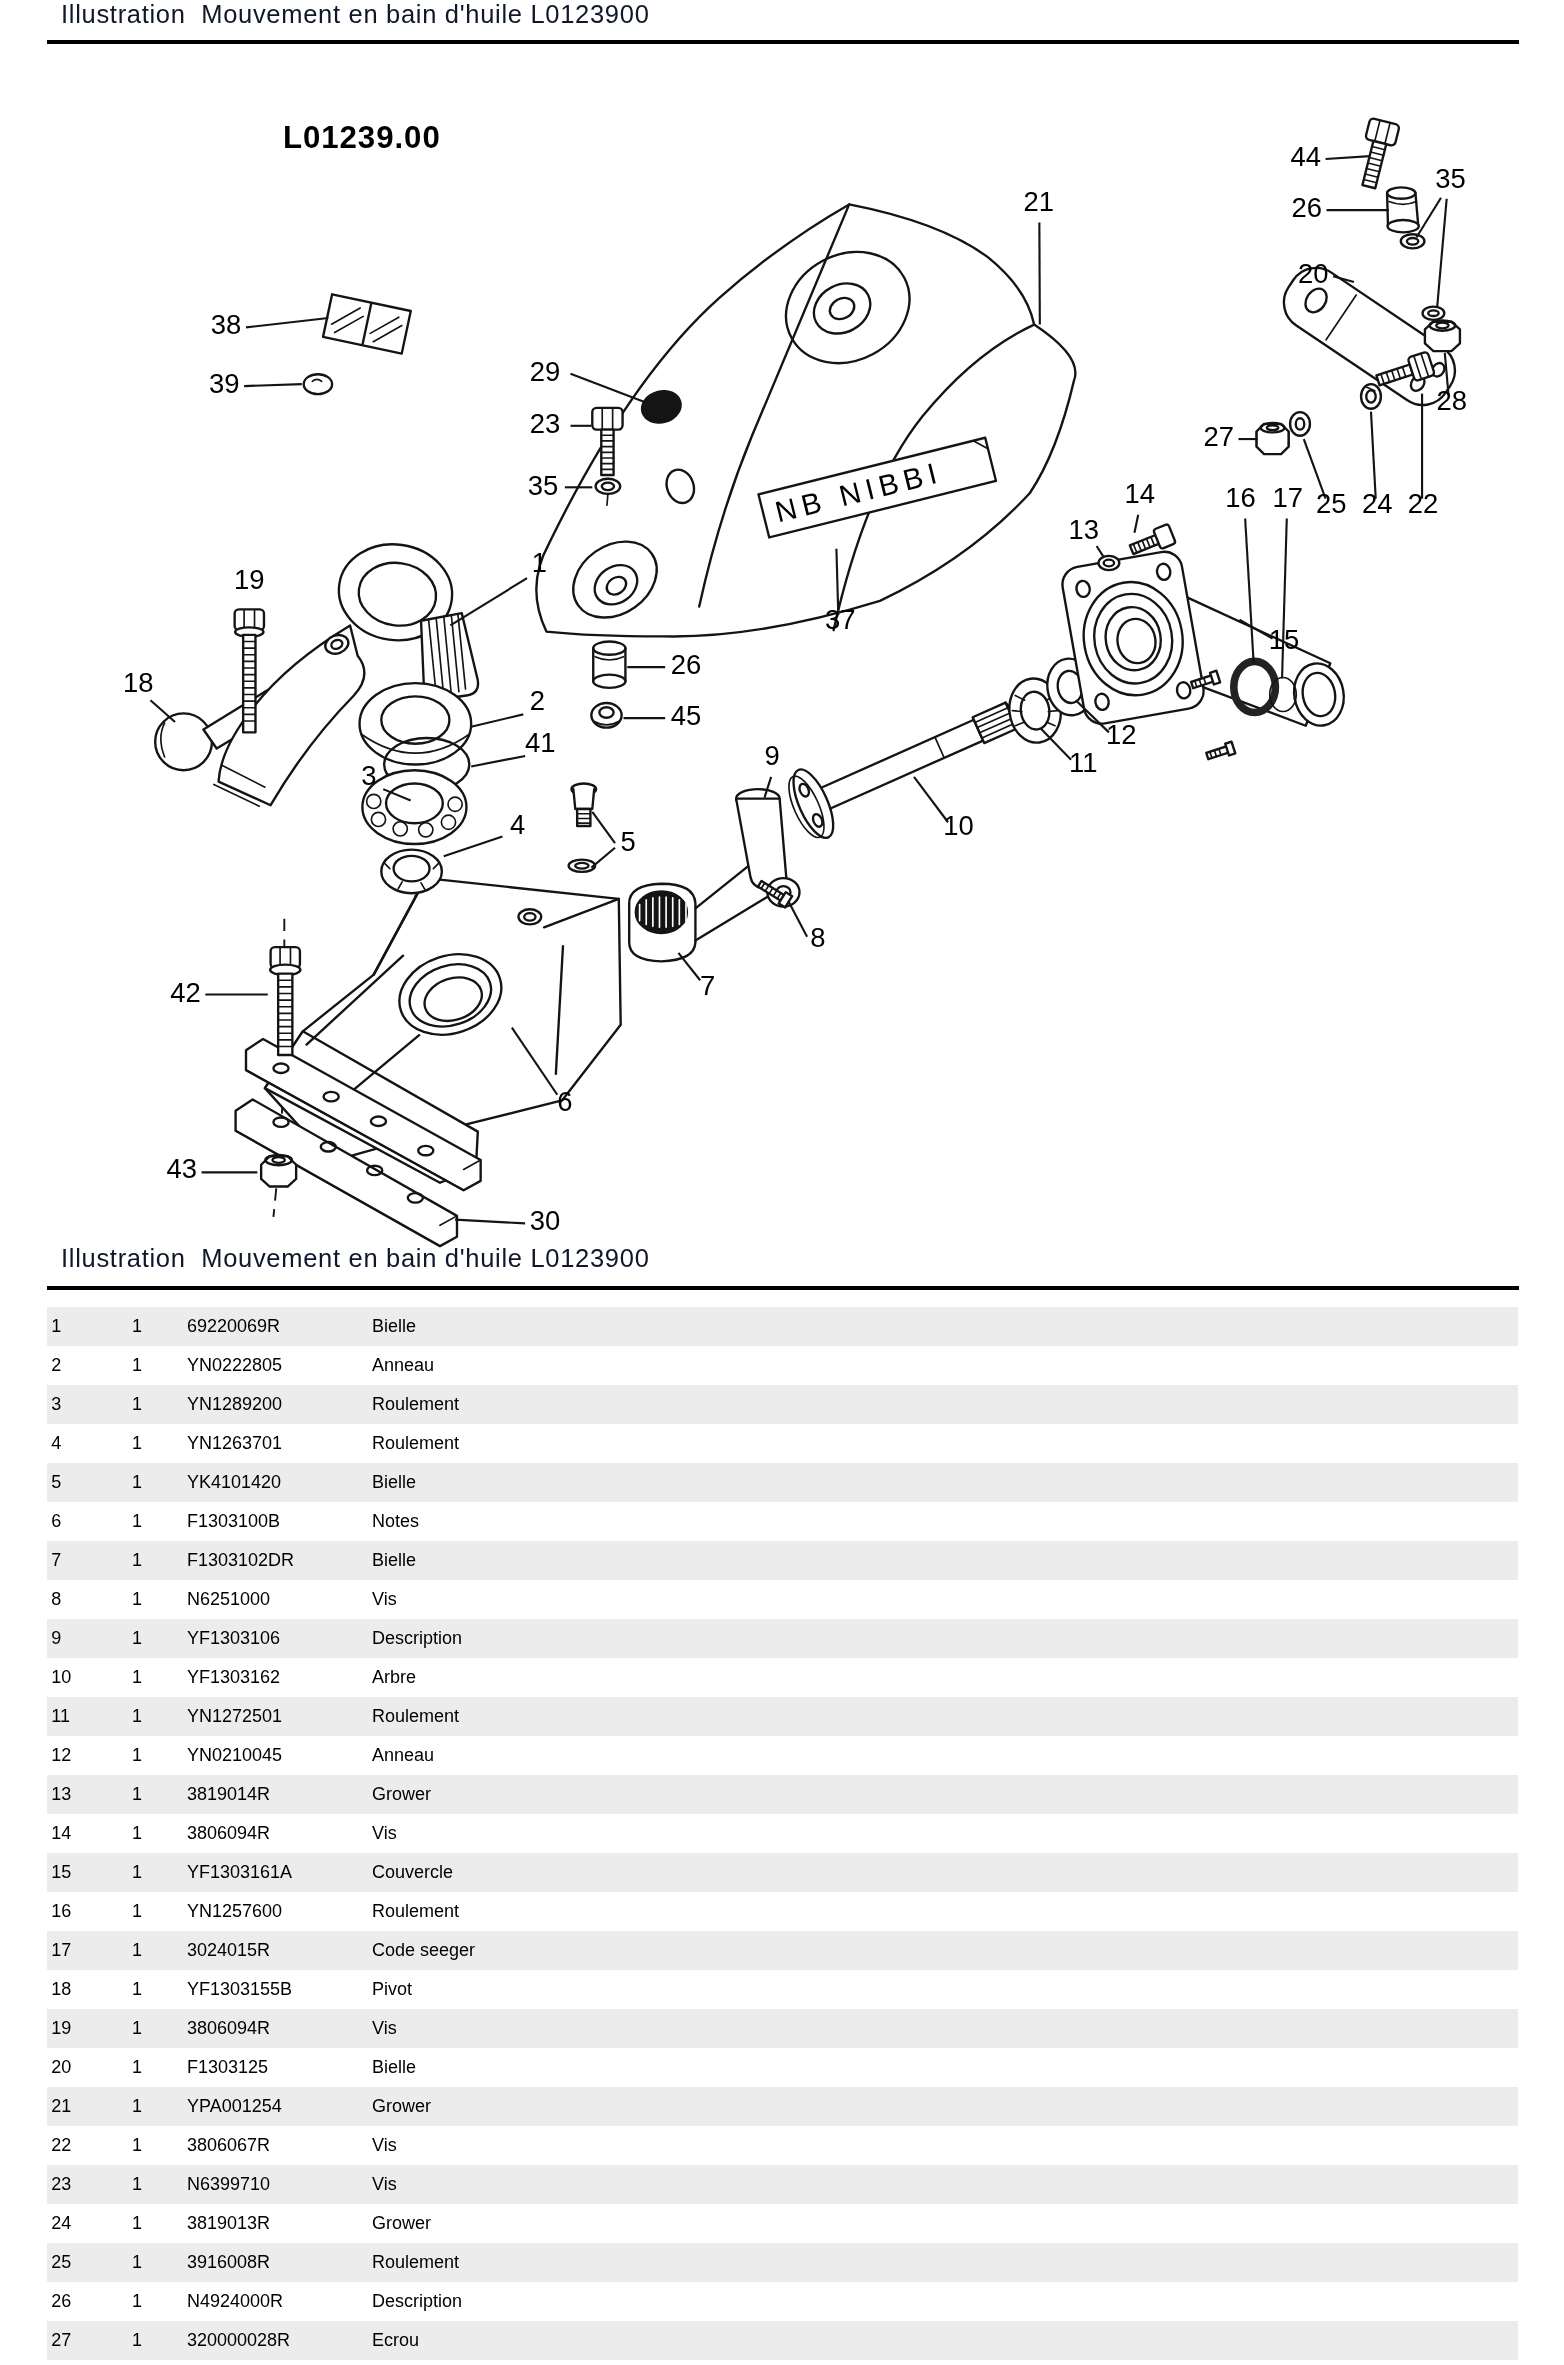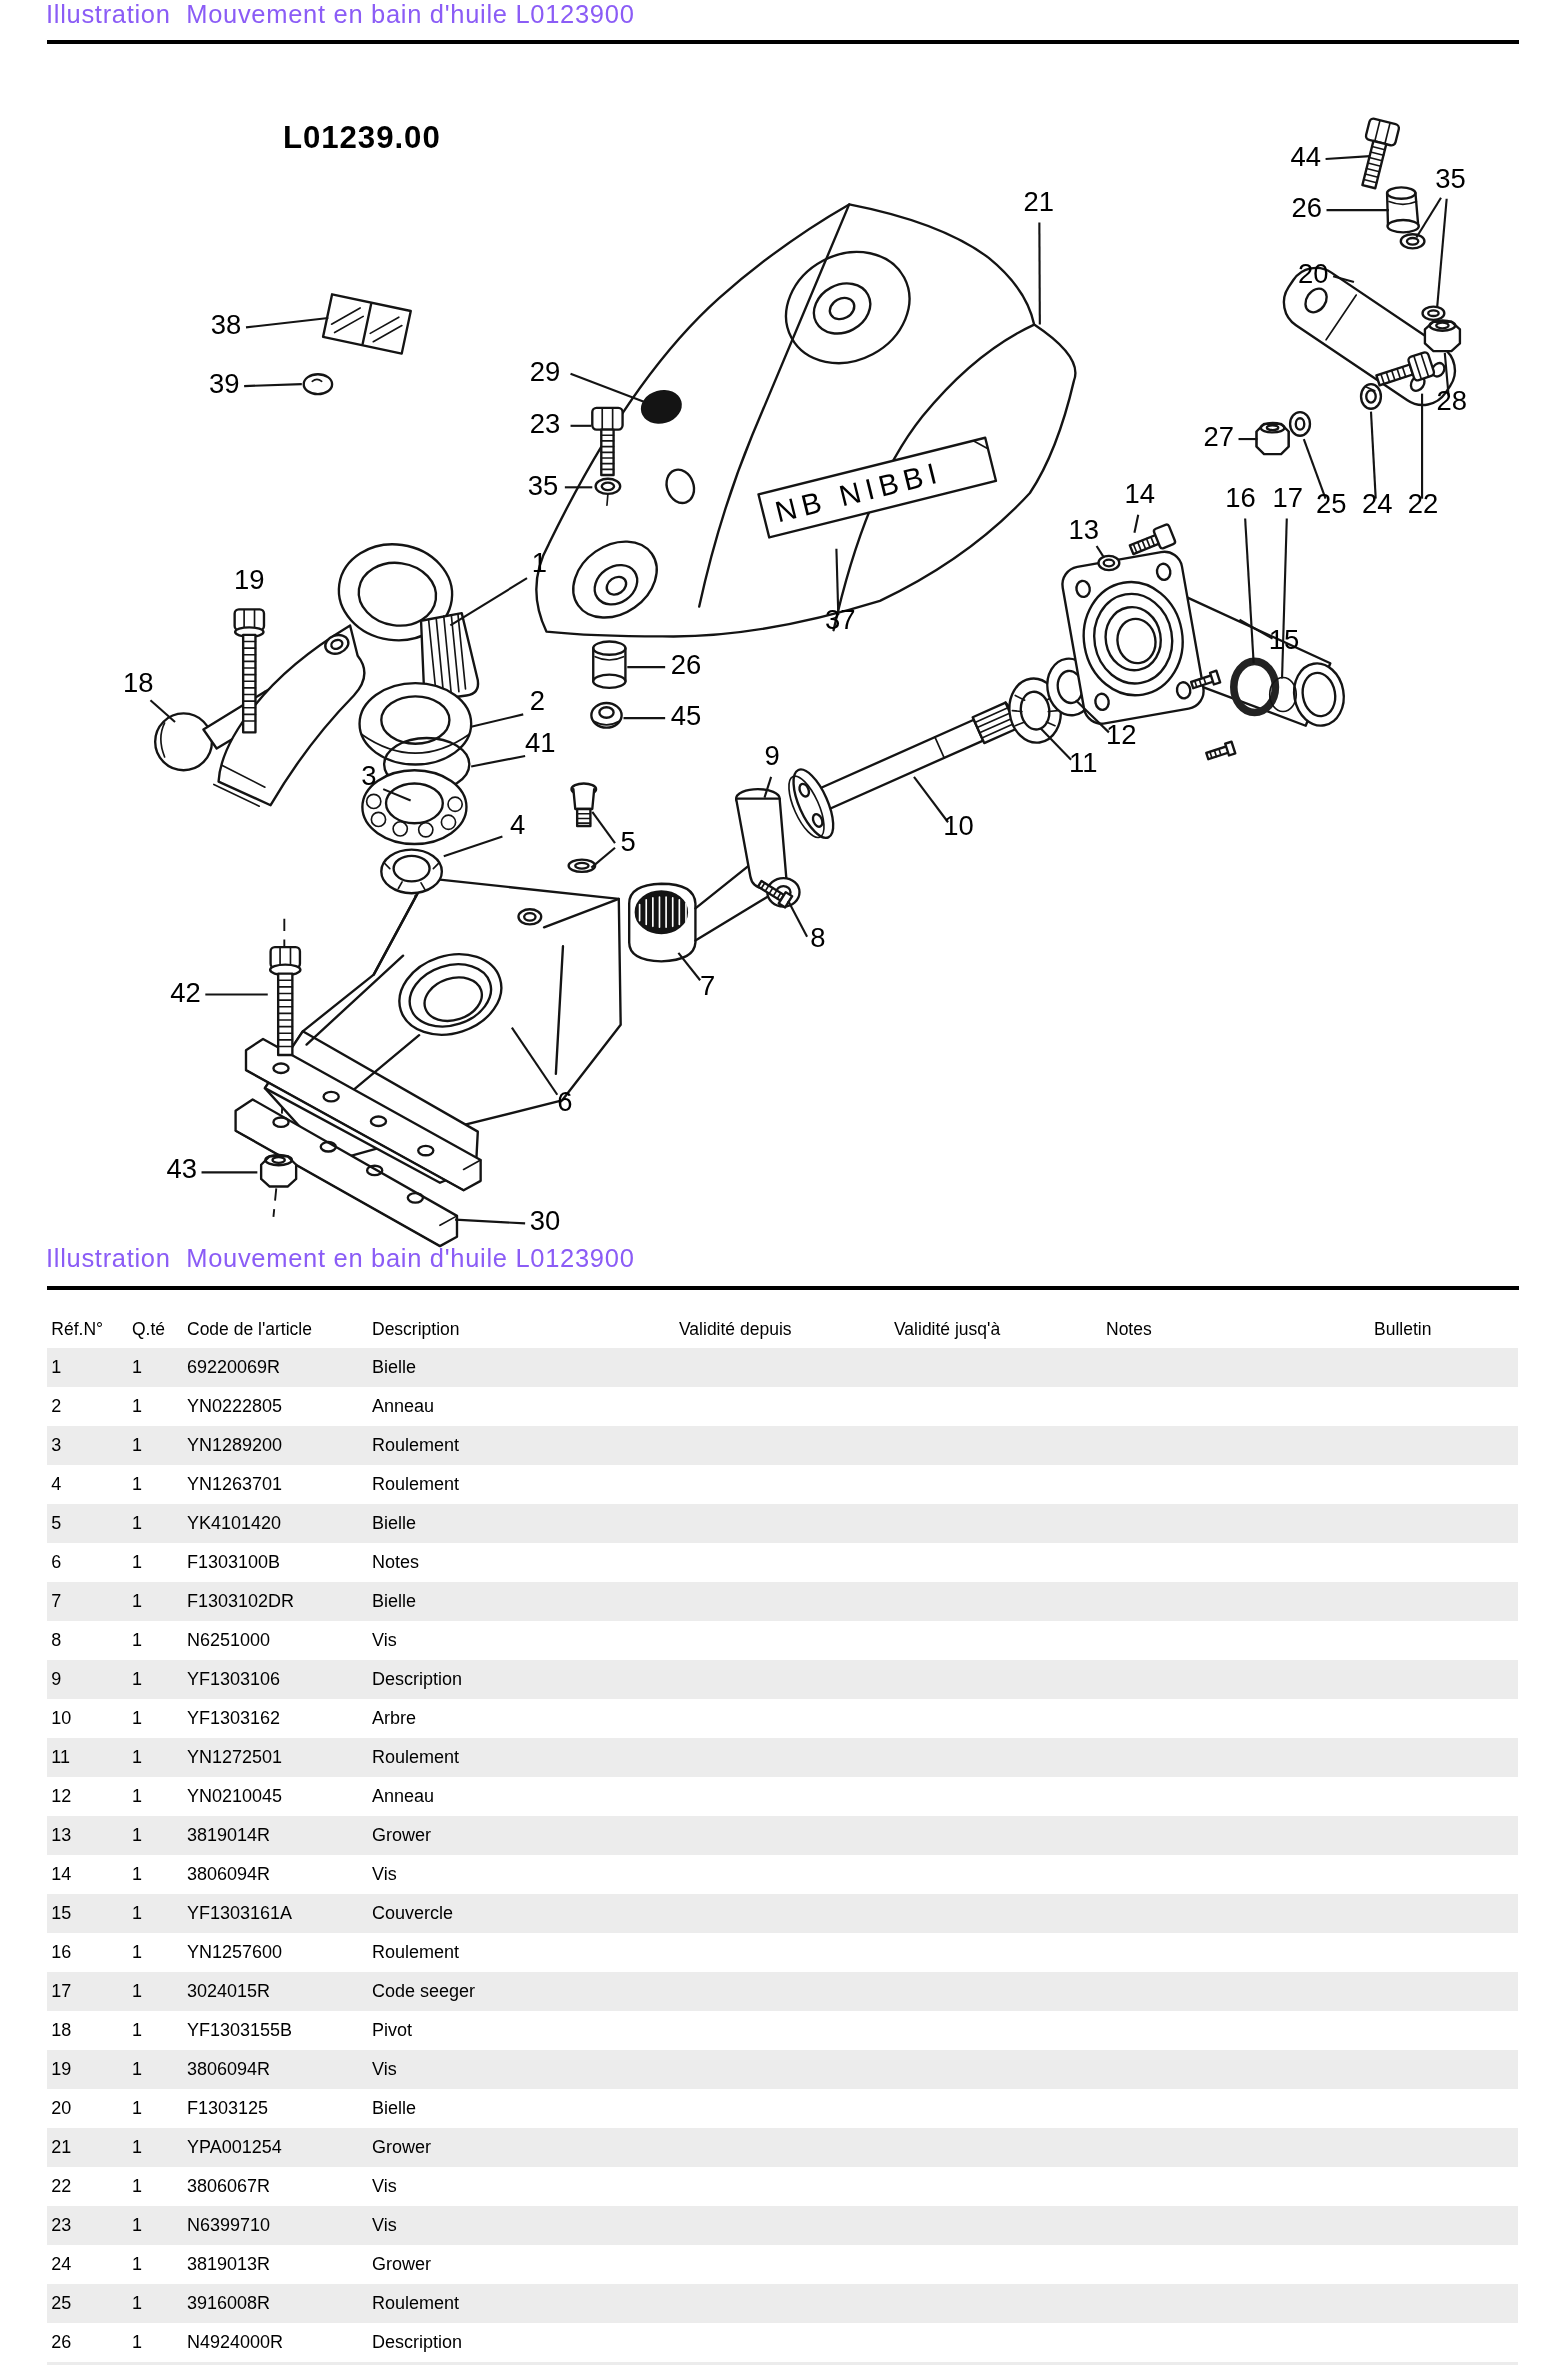--- a/index.html
+++ b/index.html
@@ -1,17 +1,17 @@
 <!DOCTYPE html>
 <html style="font-size:7.6px"><head>
 <meta charset="utf-8">
 <style>
   html,body{margin:0;padding:0;background:#fff;}
   body{width:1564px;height:3007px;position:relative;font-family:"Liberation Sans",sans-serif;color:#000;overflow:hidden;}
-  .doc-title{position:absolute;left:46px;font-size:25.5px;letter-spacing:0.7px;white-space:pre;color:#8b5cf6;}
+  .doc-title{position:absolute;left:61px;font-size:25.5px;letter-spacing:0.7px;white-space:pre;color:#0f172a;}
   #title-top{top:0px;}
   #title-mid{top:1244px;}
   .rule{position:absolute;left:47px;width:1472px;height:4.3px;background:#000;}
   #rule-top{top:40px;}
   #rule-mid{top:1286px;}
   #diagram{position:absolute;left:0;top:0;}
   #diagram .part{stroke:#141414;stroke-width:5;fill:none;stroke-linecap:round;stroke-linejoin:round;}
   #diagram .body{fill:#ffffff;}
   #diagram .dark{fill:#141414;stroke:none;}
   #diagram .thin{stroke-width:3.5;}
@@ -410,30 +410,20 @@
     <line x1="3062" y1="836" x2="3054" y2="746" class="lead"></line>
     <text x="3069" y="866" class="plbl">28</text>
     <line x1="2618" y1="928" x2="2658" y2="928" class="lead"></line>
     <text x="2576" y="942" class="plbl">27</text>
   </svg>
 
 <div class="doc-title" id="title-mid">Illustration  Mouvement en bain d'huile L0123900</div>
 <div class="rule" id="rule-mid"></div>
 
 <div id="parts-table">
-  <div class="thead">
-    <div class="cell cell-ref">Réf.N°</div>
-    <div class="cell cell-qty">Q.té</div>
-    <div class="cell cell-code">Code de l'article</div>
-    <div class="cell cell-desc">Description</div>
-    <div class="cell cell-depuis">Validité depuis</div>
-    <div class="cell cell-jusqua">Validité jusq'à</div>
-    <div class="cell cell-notes">Notes</div>
-    <div class="cell cell-bulletin">Bulletin</div>
-  </div>
   <div id="tbody">
       <div class="trow odd">
         <div class="cell cell-ref">1</div>
         <div class="cell cell-qty">1</div>
         <div class="cell cell-code">69220069R</div>
         <div class="cell cell-desc">Bielle</div>
         <div class="cell cell-depuis"></div>
         <div class="cell cell-jusqua"></div>
         <div class="cell cell-notes"></div>
         <div class="cell cell-bulletin"></div>

